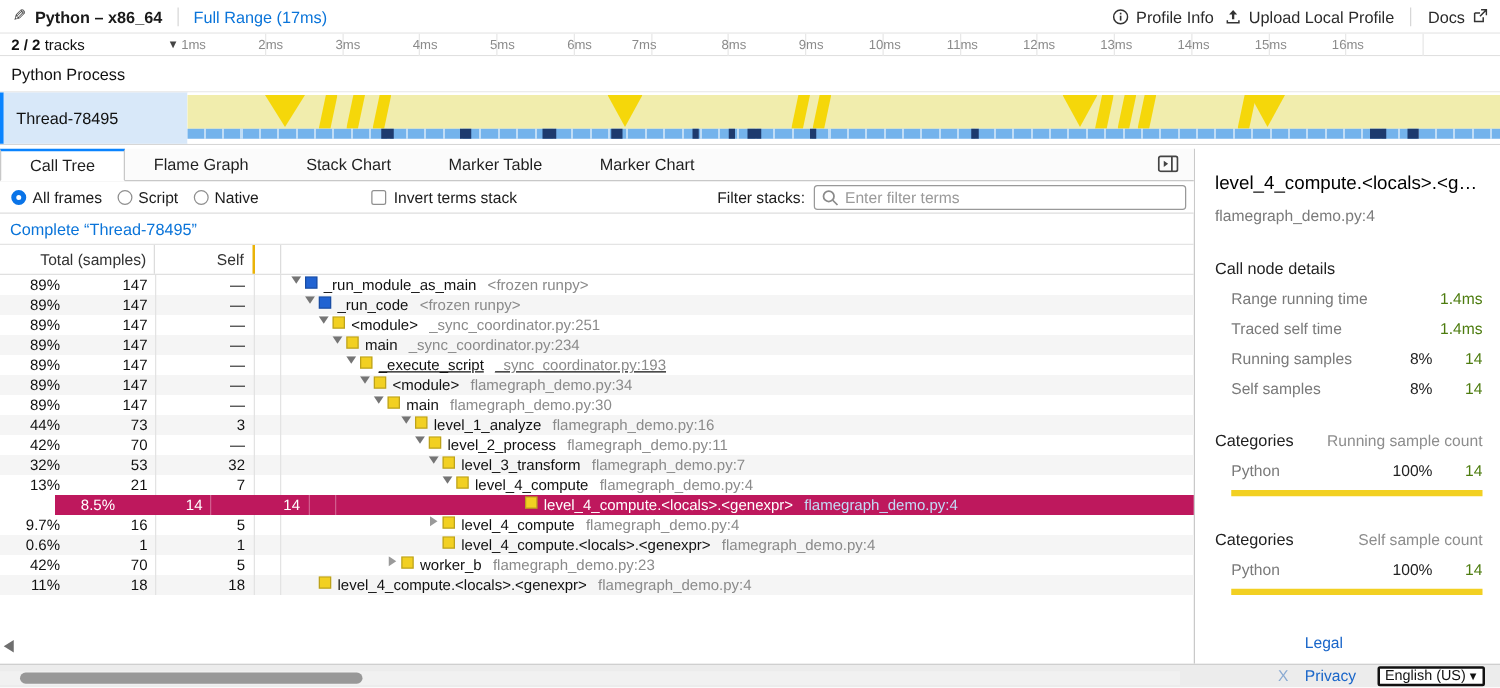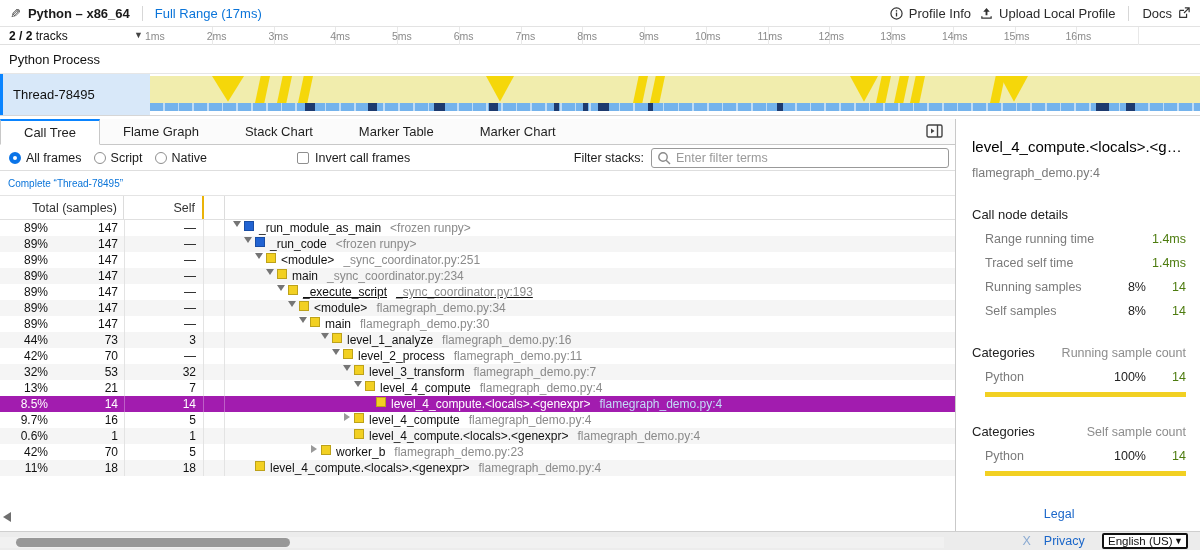--- a/index.html
+++ b/index.html
@@ -50,31 +50,31 @@
   .radio { width:12px; height:12px; border-radius:50%; background:#fff; border:1px solid #8f8f8f; }
   .radio.selected { border:4px solid #0a74e8; }
   .checkbox-item { display:flex; align-items:center; gap:6px; margin-left:78px; cursor:pointer; }
   .checkbox { width:12px; height:12px; border:1px solid #8f8f8f; border-radius:2px; background:#fff; }
   #filter-zone { margin-left:auto; display:flex; align-items:center; gap:7px; padding-right:6px; }
   #filter-input-wrap { position:relative; width:298px; height:20px; }
   #filter-input { width:100%; height:100%; border:1px solid #999; border-radius:3px; padding:0 6px 0 24px; font-size:12.5px; color:#222; font-family:inherit; background:#fff; }
   #filter-input::placeholder { color:#9a9a9a; }
   #filter-glass { position:absolute; left:6px; top:3px; }
 
-  #range-bar { width:100%; height:25px; display:flex; align-items:center; padding-left:8px; font-size:10px; border-bottom:1px solid #e4e4e4; }
+  #range-bar { width:100%; height:25px; display:flex; align-items:center; padding-left:8px; font-size:13px; border-bottom:1px solid #e4e4e4; }
 
   #tree-header { width:100%; height:24px; display:flex; align-items:center; font-size:12.5px; color:#333; border-bottom:1px solid #e0e0e0; }
   .th-c1 { width:124px; text-align:right; padding-right:6px; border-right:1px solid #dcdcdc; height:100%; display:flex; align-items:center; justify-content:flex-end; }
   .th-c2 { width:80px; text-align:left; padding-right:7px; border-right:2px solid #eab308; height:100%; display:flex; align-items:center; justify-content:flex-end; }
   .th-c3 { width:21px; border-right:1px solid #dcdcdc; height:100%; }
 
   #tree-rows { width:100%; }
   .trow { display:flex; align-items:center; height:16px; font-size:12px; color:#111; cursor:default; }
   .trow:nth-child(even) { background:#f5f5f5; }
-  .trow.selected { background:#a21caf; color:#fff; }
+  .trow.selected { background:#be185d; color:#fff;margin-left:44px; }
   .tc-pct { width:50px; text-align:right; padding-right:2px; }
   .tc-total { width:74px; text-align:right; padding-right:6px; }
   .tc-self { width:80px; text-align:right; padding-right:7px; border-right:1px solid #e3e3e3; align-self:stretch; display:flex; align-items:center; justify-content:flex-end; }
   .tc-selfb { border-left:1px solid #e3e3e3; }
   .tc-gap { width:21px; border-right:1px solid #e3e3e3; align-self:stretch; }
   .trow.selected .tc-self, .trow.selected .tc-gap, .trow.selected .tc-selfb { border-color:rgba(255,255,255,.3); }
   .tc-tree { flex:1; display:flex; align-items:flex-start; overflow:hidden; white-space:nowrap; }
   .twisty { width:11px; display:inline-flex; align-items:center; justify-content:center; flex:none; }
   .tw-open { width:0; height:0; border-left:4px solid transparent; border-right:4px solid transparent; border-top:6px solid #757575; }
   .tw-closed { width:0; height:0; border-top:4px solid transparent; border-bottom:4px solid transparent; border-left:6px solid #9a9a9a; }
@@ -163,21 +163,21 @@
         <div class="ruler-tick" style="left: 247.04px;">
           <span style="right: 4px; position: absolute; transform: translateX(0px); left: -44px; width: 40px; text-align: right; margin-left: -44px;">4ms</span>
         </div>
         <div class="ruler-tick" style="left: 308.8px;">
           <span style="right: 4px; position: absolute; transform: translateX(0px); left: -44px; width: 40px; text-align: right; margin-left: -44px;">5ms</span>
         </div>
         <div class="ruler-tick" style="left: 370.56px;">
           <span style="right: 4px; position: absolute; transform: translateX(0px); left: -44px; width: 40px; text-align: right; margin-left: -44px;">6ms</span>
         </div>
         <div class="ruler-tick" style="left: 432.32px;">
-          <span style="right: 4px; position: absolute; transform: translateX(0px); left: -44px; width: 40px; text-align: right; margin-left: -44px;">7ms</span>
+          <span style="right: 4px; position: absolute; transform: translateX(0px); left: -44px; width: 40px; text-align: center; margin-left: -44px;">7ms</span>
         </div>
         <div class="ruler-tick" style="left: 494.08px;">
           <span style="right: 4px; position: absolute; transform: translateX(0px); left: -44px; width: 40px; text-align: right; margin-left: -44px;">8ms</span>
         </div>
         <div class="ruler-tick" style="left: 555.84px;">
           <span style="right: 4px; position: absolute; transform: translateX(0px); left: -44px; width: 40px; text-align: right; margin-left: -44px;">9ms</span>
         </div>
         <div class="ruler-tick" style="left: 617.6px;">
           <span style="right: 4px; position: absolute; transform: translateX(0px); left: -44px; width: 40px; text-align: right; margin-left: -44px;">10ms</span>
         </div>
@@ -279,21 +279,21 @@
             <span class="radio"></span>
             <span>Script</span>
           </span>
           <span class="radio-item">
             <span class="radio"></span>
             <span>Native</span>
           </span>
         </span>
       <span class="checkbox-item">
         <span class="checkbox"></span>
-        <span>Invert call frames</span>
+        <span>Invert terms stack</span>
       </span>
       <span id="filter-zone">
         <span>Filter stacks:</span>
         <span id="filter-input-wrap">
           <svg id="filter-glass" width="14" height="14" viewBox="0 0 14 14">
               <circle cx="6" cy="6" r="4.2" fill="none" stroke="#8a8a8a" stroke-width="1.4"></circle>
               <line x1="9.2" y1="9.2" x2="13" y2="13" stroke="#8a8a8a" stroke-width="1.4"></line>
             </svg>
           <input id="filter-input" type="text" placeholder="Enter filter terms" style="">
         </span>

